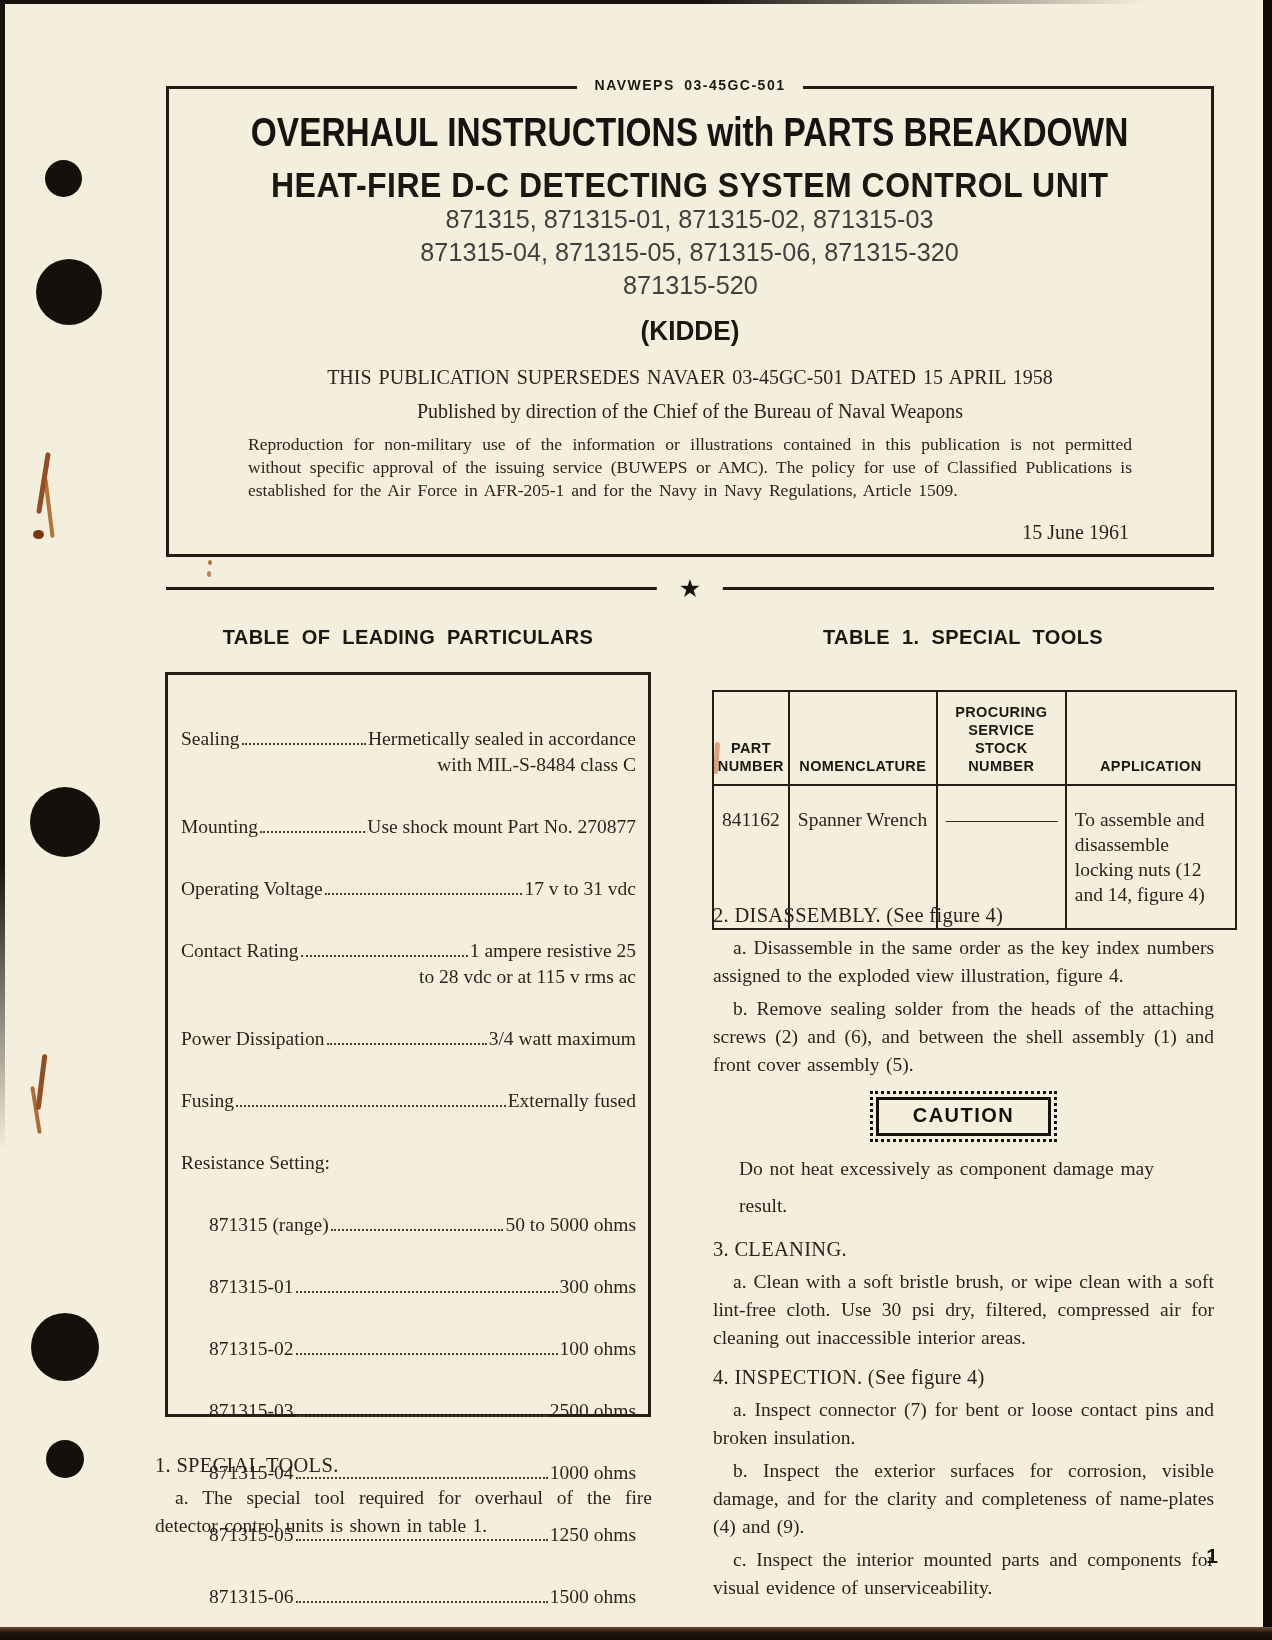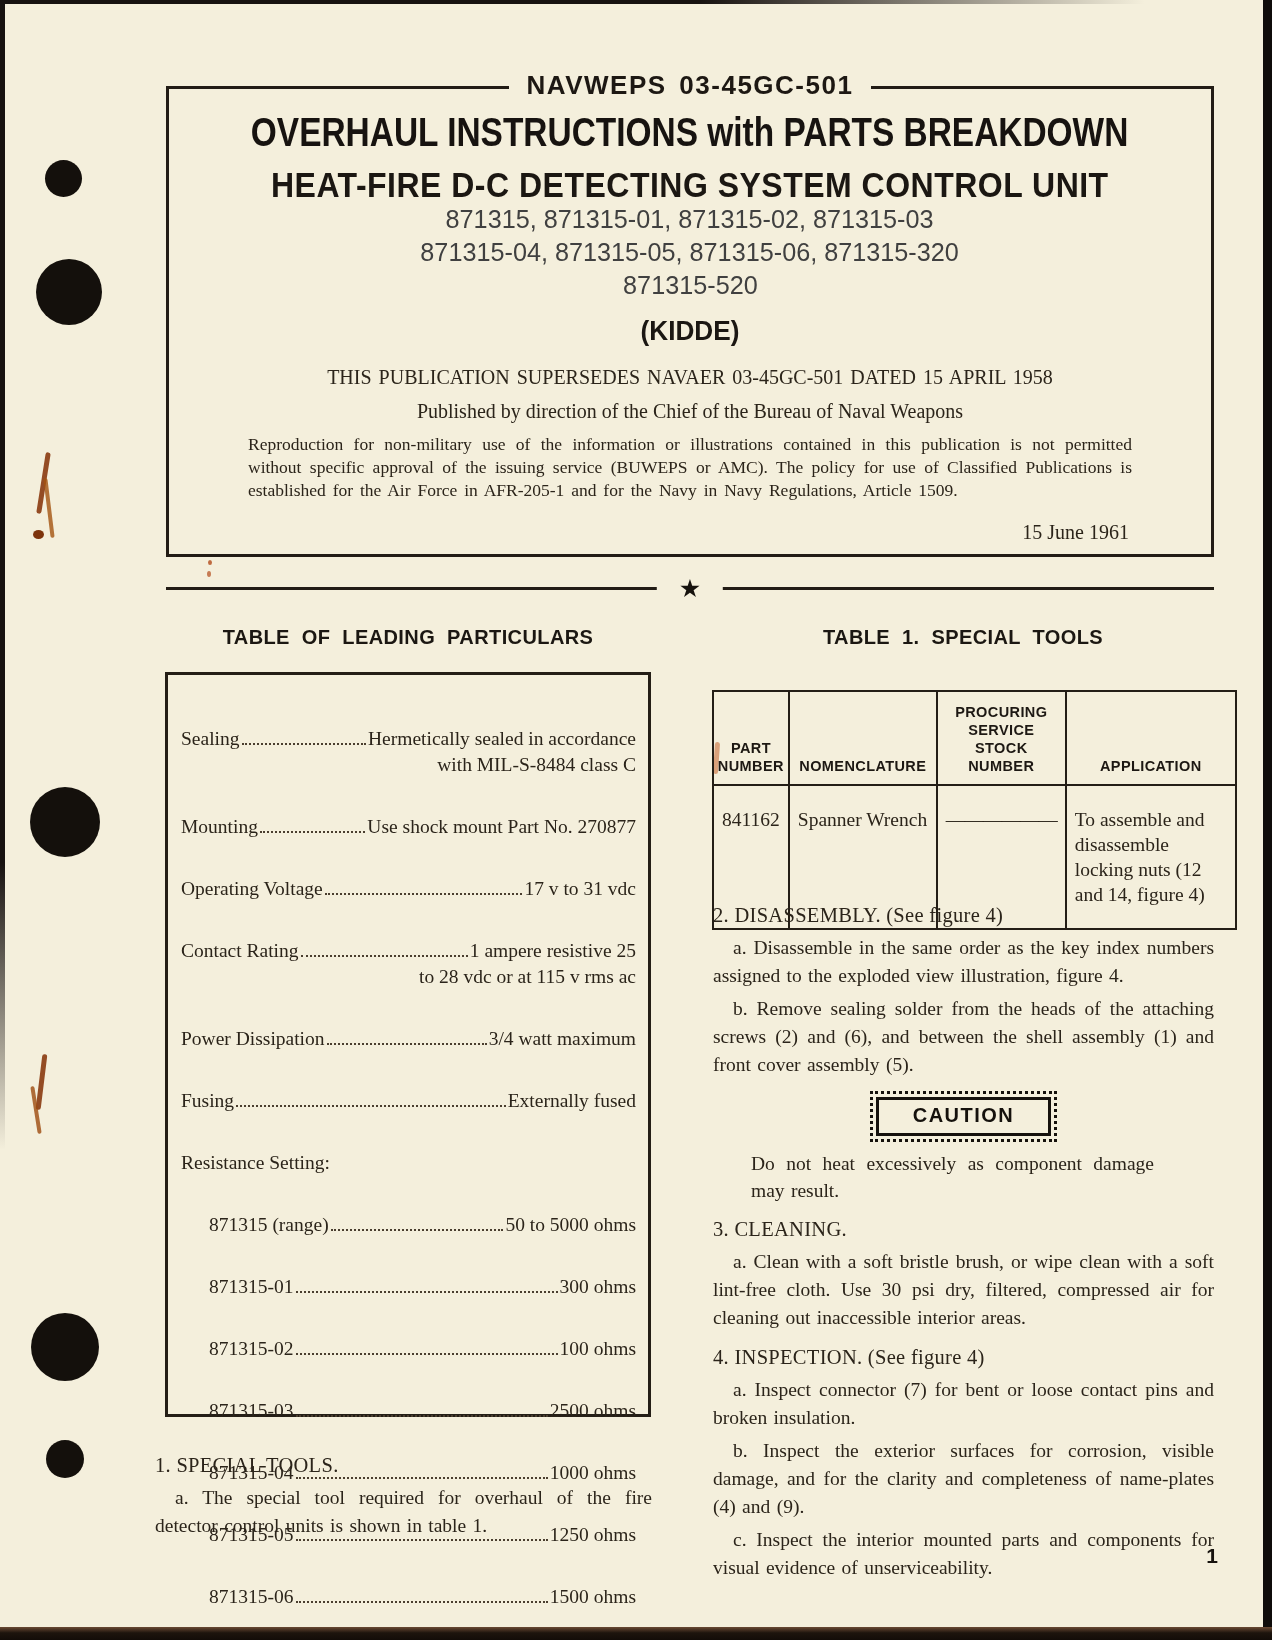--- a/index.html
+++ b/index.html
@@ -33,21 +33,21 @@
   .sc3{left:206px;top:560px;width:8px;height:20px;}
   .sc3 i.a{left:2px;top:0;width:4px;height:5px;background:#b24a1a;border-radius:50%;opacity:.8;}
   .sc3 i.b{left:1px;top:11px;width:4px;height:6px;background:#b24a1a;border-radius:50%;opacity:.7;}
   .sc4{left:712px;top:742px;width:10px;height:34px;}
   .sc4 i.a{left:2px;top:0;width:5px;height:32px;background:#c4602a;opacity:.55;transform:rotate(4deg);}
   
   .header-box{position:absolute;left:166px;top:86px;width:1048px;height:471px;box-sizing:border-box;
               border:3px solid #221c15;text-align:center;}
   .doc-number{position:absolute;left:166px;top:72px;width:1048px;text-align:center;}
   .doc-number span{display:inline-block;background:#f4efdc;padding:0 18px;
-              font-family:"Liberation Sans",sans-serif;font-weight:700;font-size:26px;line-height:26px;
+              font-family:"Liberation Sans",sans-serif;font-weight:700;font-size:14px;line-height:26px;
               letter-spacing:1.5px;word-spacing:4px;color:#1d1813;}
   .cond{display:inline-block;white-space:nowrap;transform-origin:center;}
   .h-t1{margin-top:22px;font-family:"Liberation Sans",sans-serif;font-weight:700;font-size:38px;line-height:42px;color:#171310;}
   .h-t1 .cond{transform:scaleX(.88) scaleY(1.05);}
   .h-t2{margin-top:13px;font-family:"Liberation Sans",sans-serif;font-weight:600;font-size:33px;line-height:37px;letter-spacing:.5px;color:#1b1712;}
   .h-t2 .cond{transform:scaleX(.97) scaleY(1.08);}
   .h-parts{font-family:"Liberation Sans",sans-serif;font-weight:500;font-size:26px;line-height:33px;color:#404040;}
   .h-parts .cond{transform:scaleX(.97);}
   .h-kidde{margin-top:14px;font-family:"Liberation Sans",sans-serif;font-weight:600;font-size:27px;line-height:30px;color:#1b1712;}
   .h-kidde .cond{transform:scaleX(.97) scaleY(1.05);}
@@ -89,21 +89,21 @@
                white-space:pre-line;color:#1d1813;}
   .st-table td{font-size:19.5px;line-height:25px;vertical-align:top;padding:21px 8px;}
   .td-part{text-align:center;}
   .td-stock{text-align:center;letter-spacing:-1px;}
   .td-app{padding-left:12px;line-height:24px;}
   
   .caution-wrap{margin:18px auto 10px;width:175px;}
   .caution-box{border:3px solid #15110c;outline:3.5px dotted #15110c;outline-offset:3px;
                background:#f4efdc;text-align:center;padding:4px 8px 6px;
                font-family:"Liberation Sans",sans-serif;font-weight:700;font-size:20px;letter-spacing:1.5px;color:#15110c;}
-  .caution-p{font-size:19.5px;line-height:27px;text-align:justify;margin:14px 60px 6px 38px;text-indent:0;word-spacing:1.5px;}
+  .caution-p{font-size:19.5px;line-height:37px;text-align:justify;margin:14px 60px 6px 26px;text-indent:0;word-spacing:1.5px;}
   
   .page-num{position:absolute;left:1140px;top:1544px;width:78px;text-align:right;
             font-family:"Liberation Sans",sans-serif;font-weight:700;font-size:21px;color:#17130e;}
 </style>
 </head>
 <body>
 
 <div id="page">
 
   <div class="edge-top"></div>

